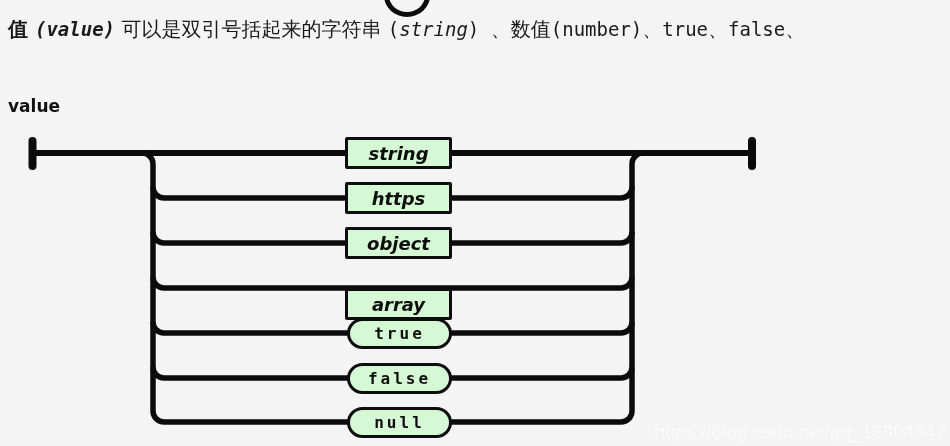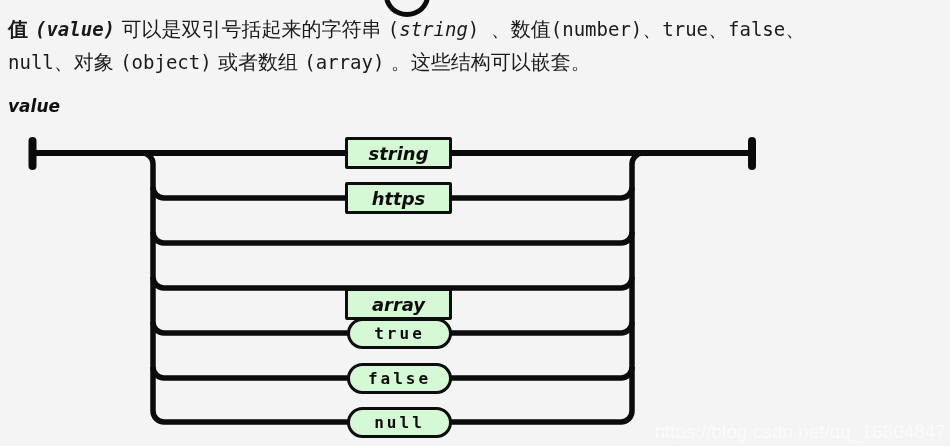--- a/index.html
+++ b/index.html
@@ -29,21 +29,21 @@
   .top-arc {
     position: absolute; left: 384px; top: -26px;
     width: 36px; height: 33px;
     border: 5px solid #0b0b0b; border-radius: 50%;
     background: transparent;
   }
 
   
   .diagram-heading {
     position: absolute; left: 8px; top: 96px;
-    font-size: 17px; font-weight: bold; font-style: italic;
+    font-size: 17px; font-weight: bold; 
     color: #111;
   }
 
   
   .rail-svg { position: absolute; left: 0; top: 0; width: 950px; height: 446px; }
 
   .node {
     position: absolute;
     left: 345px; width: 101px;
     background: #d5f9d4;
@@ -71,21 +71,20 @@
 </style>
 </head>
 <body>
 
 <div class="stage">
 
   <div class="top-arc"></div>
 
   <div class="intro">
     <div class="line"><span class="cnb">值 </span><span class="monob-i">(value)</span><span class="cn">  可以是双引号括起来的字符串 </span><span class="mono">(</span><span class="mono-i">string</span><span class="mono">) </span><span class="cn">、数值</span><span class="mono">(number)</span><span class="cn">、</span><span class="mono">true</span><span class="cn">、</span><span class="mono">false</span><span class="cn">、</span></div>
-    <div class="line"><span class="mono">null</span><span class="cn">、对象 </span><span class="mono">(object)</span><span class="cn"> 或者数组 </span><span class="mono">(array)</span><span class="cn"> 。这些结构可以嵌套。</span></div>
   </div>
 
   <div class="diagram-heading">value</div>
 
   <svg class="rail-svg" viewBox="0 0 950 446">
 
     <path d="M32.5 141 V166" stroke="#0b0b0b" stroke-width="8" stroke-linecap="round" fill="none"></path>
 
     <path d="M752 141 V166" stroke="#0b0b0b" stroke-width="8" stroke-linecap="round" fill="none"></path>
 
@@ -103,20 +102,23 @@
 
     <path d="M153 367 a11 11 0 0 0 11 11 H621 a11 11 0 0 0 11 -11" stroke="#0b0b0b" stroke-width="5.5" fill="none"></path>
   </svg>
 
   <div class="node rect" style="top:137px">
       <span>string</span>
     </div>
   <div class="node rect" style="top:182px">
       <span>https</span>
     </div>
+  <div class="node rect" style="top:227px">
+      <span>object</span>
+    </div>
   <div class="node rect" style="top:288px">
       <span>array</span>
     </div>
 
   <div class="node pill" style="top:318px">
       <span>true</span>
     </div>
   <div class="node pill" style="top:363px">
       <span>false</span>
     </div>

